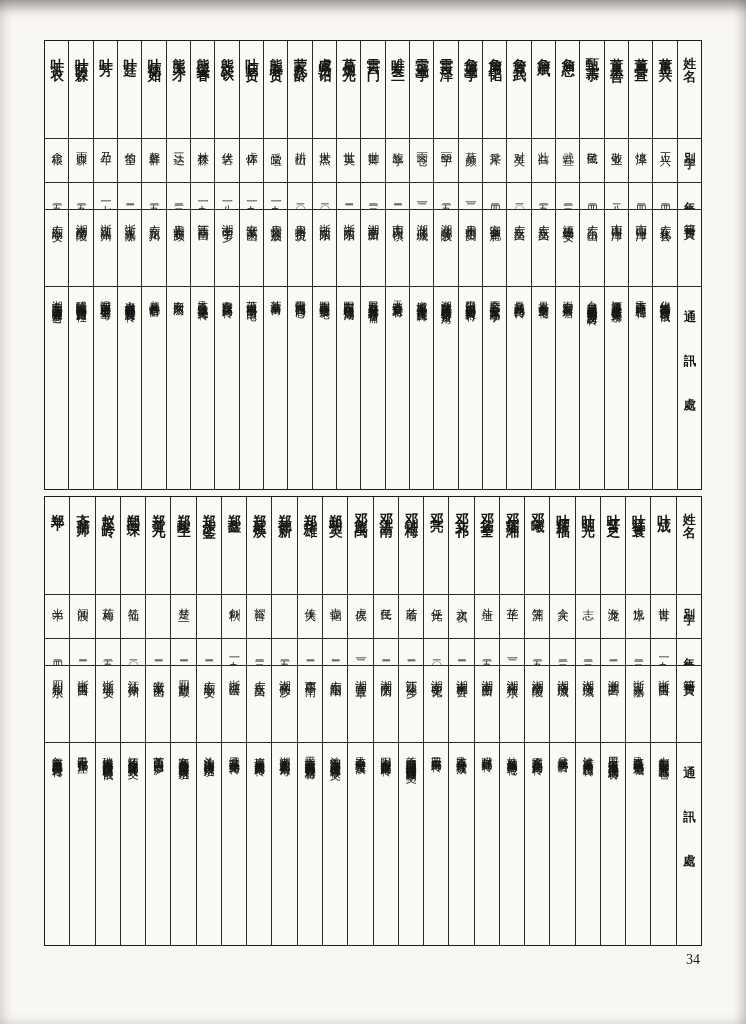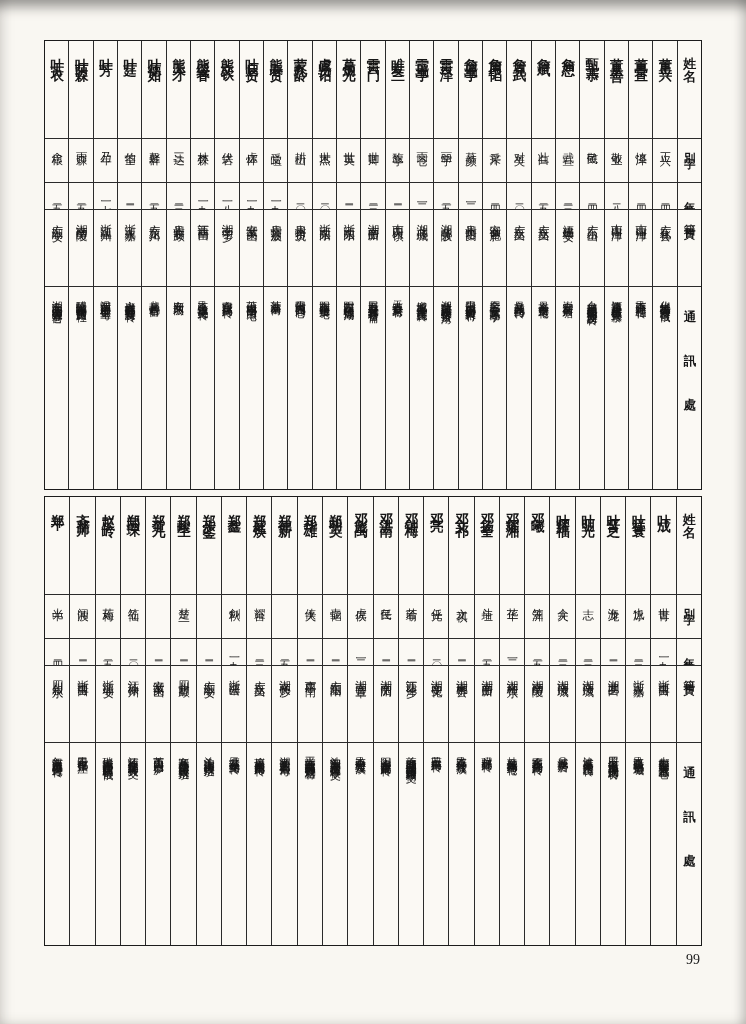--- a/index.html
+++ b/index.html
@@ -973,14 +973,14 @@
           <div class="cell c-origin">
             <span class="vtext">四川叙永</span>
           </div>
           <div class="cell c-addr">
             <span class="vtext">叙永河西城道署街丹记转</span>
           </div>
         </div>
       </div>
 
   </div>
-  <div class="page-num">99</div>
+  <div class="page-num">34</div>
 </div>
 
 </body></html>

